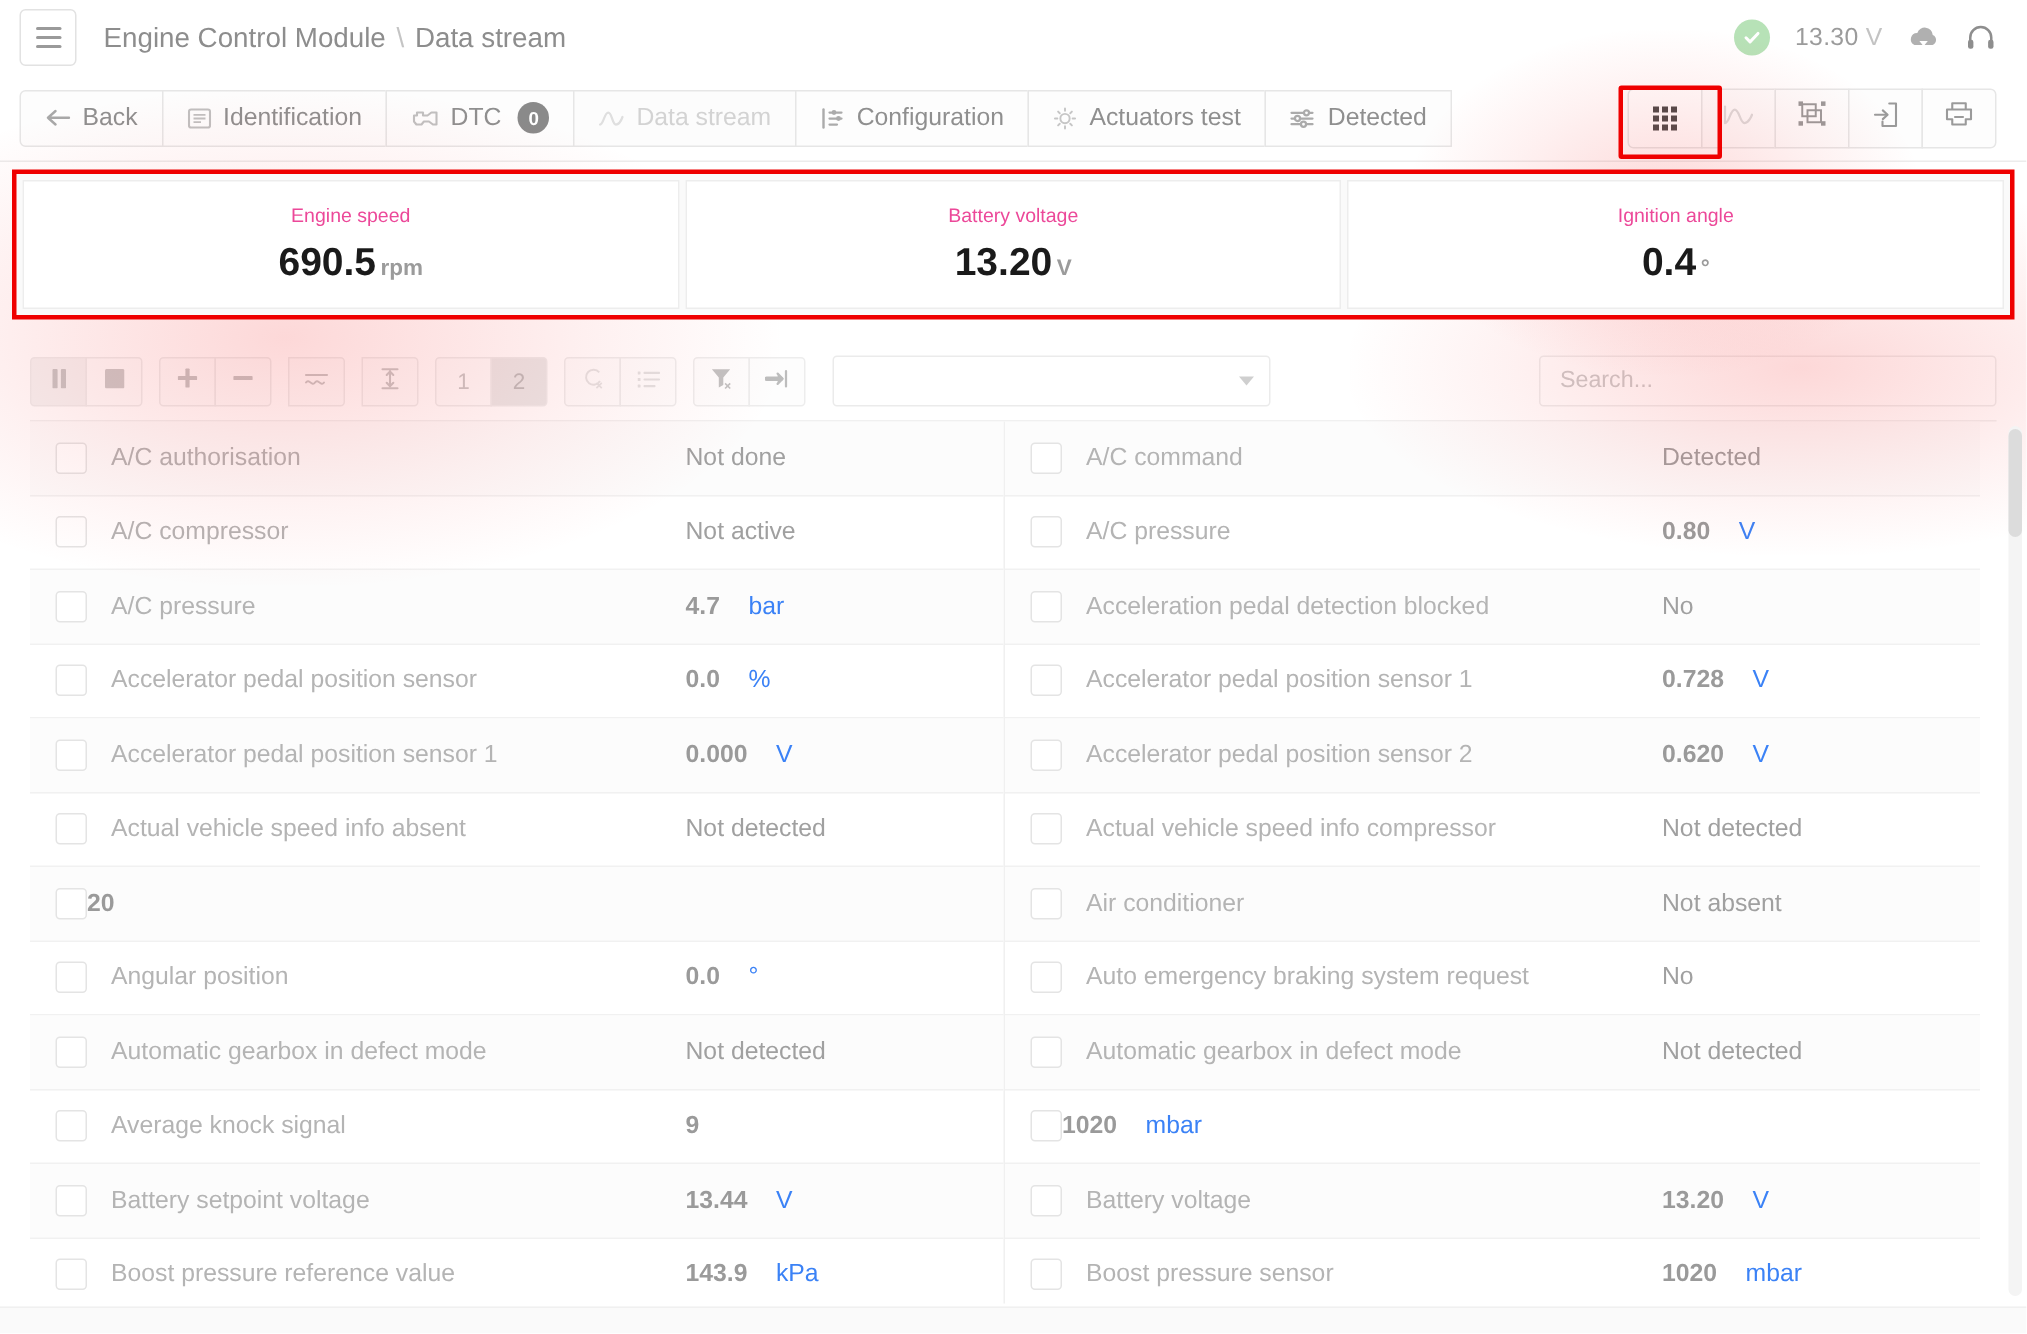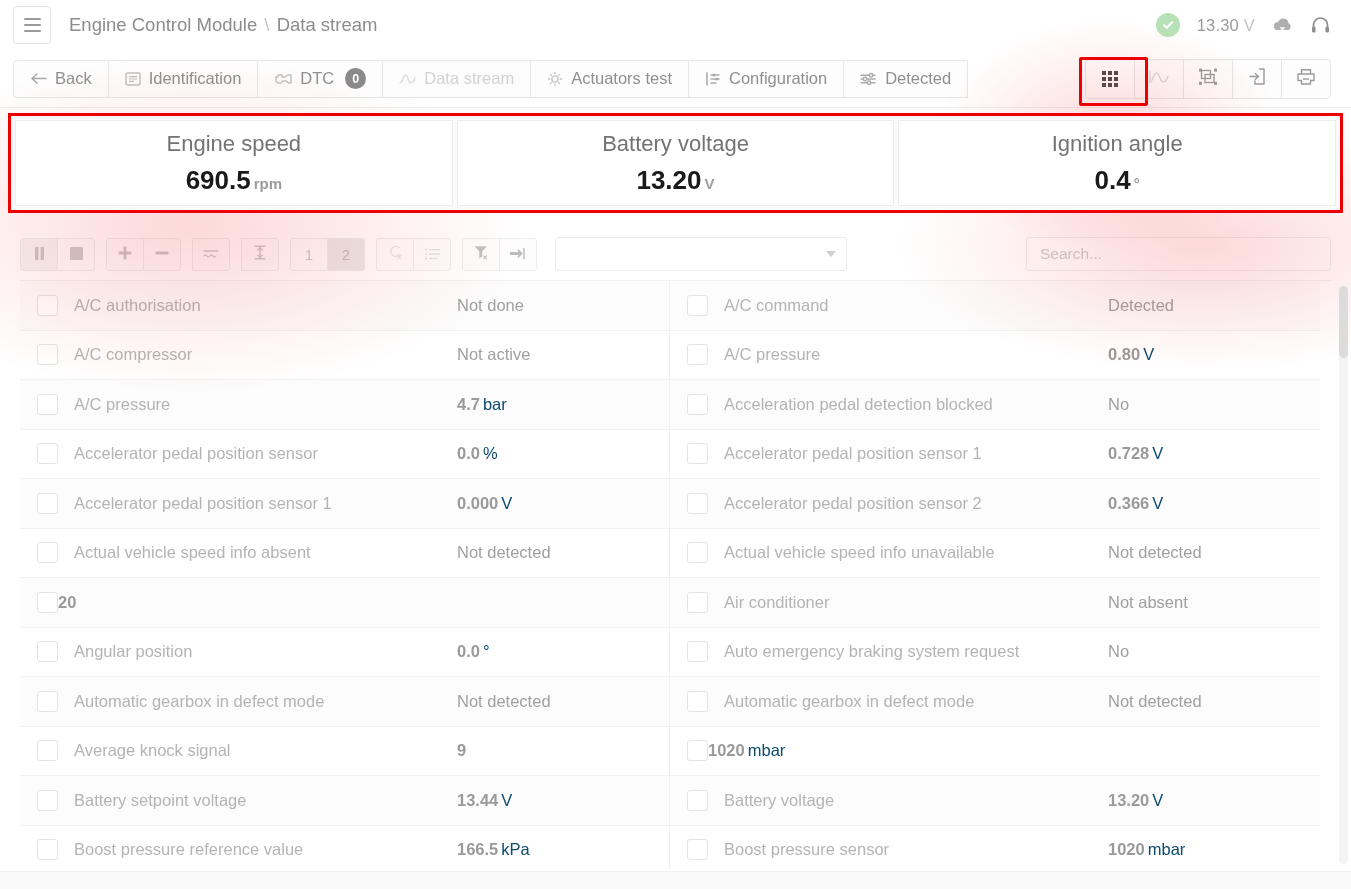--- a/index.html
+++ b/index.html
@@ -88,21 +88,21 @@
     position: absolute; left: 8px; top: 113px; width: 1335px; height: 100px;
     border: 3px solid #ef0000; background: #fafafa; z-index: 15;
     display: flex; align-items: stretch; padding: 4px;
   }
   .kpi {
     flex: 1 1 0; background: #ffffff; border: 1px solid #ededed;
     margin-right: 4px; display: flex; flex-direction: column;
     align-items: center; justify-content: center; gap: 8px;
   }
   .kpi:last-child { margin-right: 0; }
-  .kpi-label { font-size: 22px; color: #737373; }
+  .kpi-label { font-size: 13px; color: #ec4899; }
   .kpi-value { font-size: 26px; font-weight: bold; color: #1a1a1a; }
   .kpi-value .u { font-size: 15px; font-weight: bold; color: #9b9b9b; margin-left: 3px; margin-top: 20px; }
 
   
   .glow {
     position: absolute; pointer-events: none; z-index: 1;
     background: radial-gradient(ellipse at center, rgba(244,60,60,.20) 0%, rgba(244,60,60,.07) 45%, rgba(255,255,255,0) 72%);
   }
 
   
@@ -152,21 +152,21 @@
   }
   .gname {
     flex: 1 1 auto; padding-left: 16px; font-size: 16.5px; color: #b4b4b4;
     white-space: nowrap; overflow: hidden; text-overflow: ellipsis;
   }
   .gval {
     width: 212px; flex: 0 0 auto; font-size: 16.5px; color: #a0a0a0;
     white-space: nowrap;
   }
   .gval .n { font-weight: bold; color: #9a9a9a; }
-  .gval .u { color: #0c4a6e; margin-left: 3px; }
+  .gval .u { color: #3b82f6; margin-left: 19px; }
   .gval .t { color: #a0a0a0; }
 
   
   .sbar {
     position: absolute; right: 3px; top: 284px; width: 9px; height: 580px;
     background: #f4f4f4; border-radius: 5px; z-index: 5;
   }
   .sthumb {
     position: absolute; right: 3px; top: 286px; width: 9px; height: 72px;
     background: #dcdcdc; border-radius: 5px; cursor: pointer; z-index: 6;
@@ -256,42 +256,42 @@
         <span class="badge">0</span>
       </div>
 
       <div class="tab disabled">
         <span class="ticon">
           <svg width="17" height="13" viewBox="0 0 17 13" fill="none" stroke="#dadada" stroke-width="1.5" stroke-linecap="round" stroke-linejoin="round">
               <path d="M1 11c2.5 0 2.8-8 5.5-8S9 11 11.6 11 16 6 16 6"></path>
             </svg>
         </span>
         <span>Data stream</span>
-      </div>
-
-      <div class="tab">
-        <span class="ticon">
-          <svg width="16" height="16" viewBox="0 0 16 16" fill="none" stroke="#bdbdbd" stroke-width="1.3" stroke-linecap="round">
-              <circle cx="8" cy="8" r="3.1"></circle>
-              <path d="M8 1.3v1.6M8 13.1v1.6M1.3 8h1.6M13.1 8h1.6M3.4 3.4l1.1 1.1M11.5 11.5l1.1 1.1M12.6 3.4l-1.1 1.1M4.5 11.5l-1.1 1.1"></path>
-            </svg>
-        </span>
-        <span>Actuators test</span>
       </div>
 
       <div class="tab">
         <span class="ticon">
           <svg width="16" height="14" viewBox="0 0 16 14" fill="none" stroke="#9d9d9d" stroke-width="1.6" stroke-linecap="round">
               <path d="M2 1v12"></path>
               <path d="M6 3h8M6 7h8M6 11h5" stroke-width="1.5"></path>
               <circle cx="9" cy="3" r="1.6" fill="#9d9d9d" stroke="none"></circle>
               <circle cx="12" cy="7" r="1.6" fill="#9d9d9d" stroke="none"></circle>
             </svg>
         </span>
         <span>Configuration</span>
+      </div>
+
+      <div class="tab">
+        <span class="ticon">
+          <svg width="16" height="16" viewBox="0 0 16 16" fill="none" stroke="#bdbdbd" stroke-width="1.3" stroke-linecap="round">
+              <circle cx="8" cy="8" r="3.1"></circle>
+              <path d="M8 1.3v1.6M8 13.1v1.6M1.3 8h1.6M13.1 8h1.6M3.4 3.4l1.1 1.1M11.5 11.5l1.1 1.1M12.6 3.4l-1.1 1.1M4.5 11.5l-1.1 1.1"></path>
+            </svg>
+        </span>
+        <span>Actuators test</span>
       </div>
 
       <div class="tab">
         <span class="ticon">
           <svg width="17" height="14" viewBox="0 0 17 14" fill="none" stroke="#9d9d9d" stroke-width="1.5" stroke-linecap="round">
               <path d="M1 3.2h14M1 7h14M1 10.8h14"></path>
               <circle cx="11" cy="3.2" r="1.7" fill="#fdfdfd"></circle>
               <circle cx="5" cy="7" r="1.7" fill="#fdfdfd"></circle>
               <circle cx="9" cy="10.8" r="1.7" fill="#fdfdfd"></circle>
             </svg>
@@ -557,21 +557,21 @@
             <div class="gval"><span class="n">9</span></div>
           </div>
           <div class="grow alt">
             <div class="gcheck"></div>
             <div class="gname">Battery setpoint voltage</div>
             <div class="gval"><span class="n">13.44</span><span class="u">V</span></div>
           </div>
           <div class="grow">
             <div class="gcheck"></div>
             <div class="gname">Boost pressure reference value</div>
-            <div class="gval"><span class="n">166.5</span><span class="u">kPa</span></div>
+            <div class="gval"><span class="n">143.9</span><span class="u">kPa</span></div>
           </div>
         </div>
       <div class="gcol" id="col-right">
           <div class="grow alt">
             <div class="gcheck"></div>
             <div class="gname">A/C command</div>
             <div class="gval"><span class="t">Detected</span></div>
           </div>
           <div class="grow">
             <div class="gcheck"></div>
@@ -584,25 +584,25 @@
             <div class="gval"><span class="t">No</span></div>
           </div>
           <div class="grow">
             <div class="gcheck"></div>
             <div class="gname">Accelerator pedal position sensor 1</div>
             <div class="gval"><span class="n">0.728</span><span class="u">V</span></div>
           </div>
           <div class="grow alt">
             <div class="gcheck"></div>
             <div class="gname">Accelerator pedal position sensor 2</div>
-            <div class="gval"><span class="n">0.366</span><span class="u">V</span></div>
-          </div>
-          <div class="grow">
-            <div class="gcheck"></div>
-            <div class="gname">Actual vehicle speed info unavailable</div>
+            <div class="gval"><span class="n">0.620</span><span class="u">V</span></div>
+          </div>
+          <div class="grow">
+            <div class="gcheck"></div>
+            <div class="gname">Actual vehicle speed info compressor</div>
             <div class="gval"><span class="t">Not detected</span></div>
           </div>
           <div class="grow alt">
             <div class="gcheck"></div>
             <div class="gname">Air conditioner</div>
             <div class="gval"><span class="t">Not absent</span></div>
           </div>
           <div class="grow">
             <div class="gcheck"></div>
             <div class="gname">Auto emergency braking system request</div>

